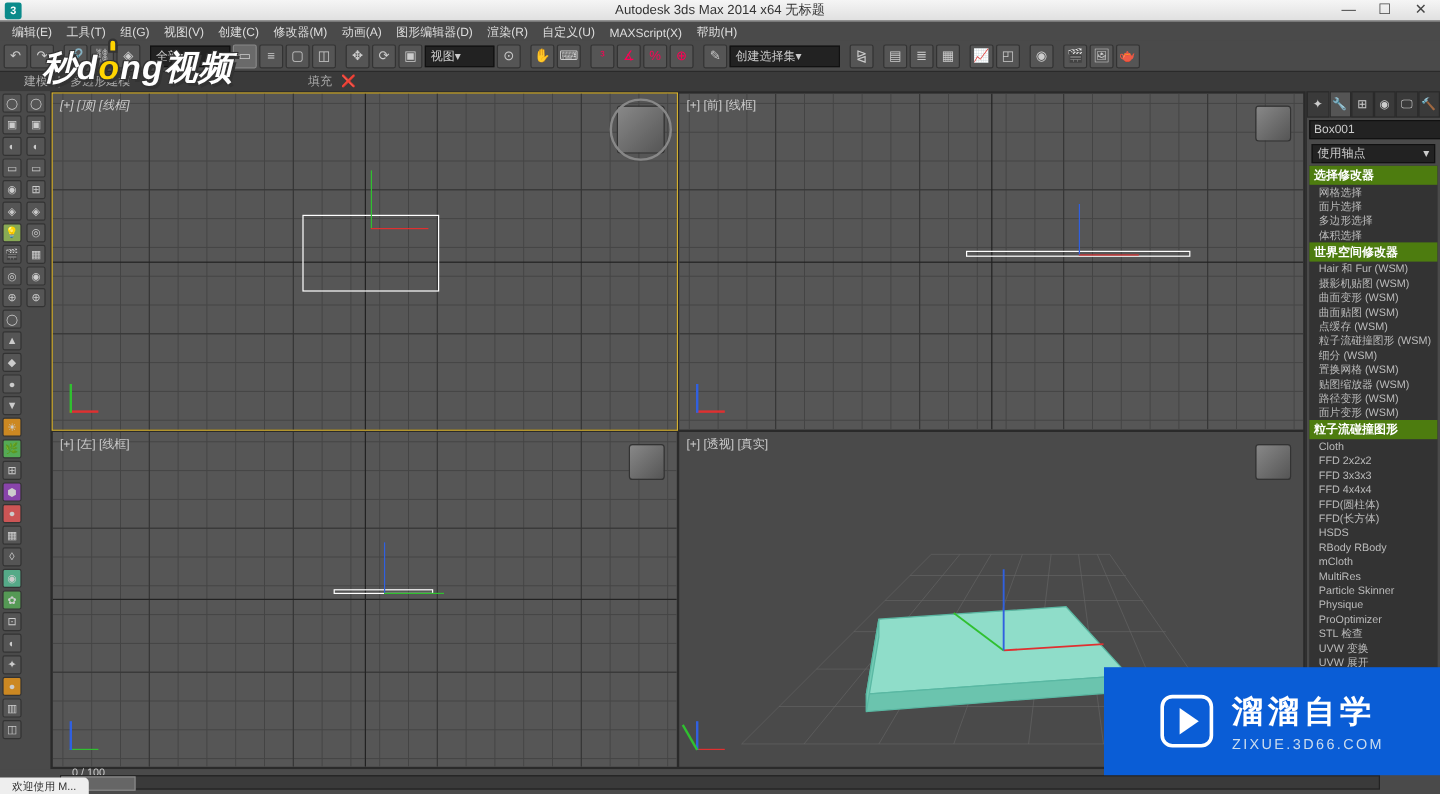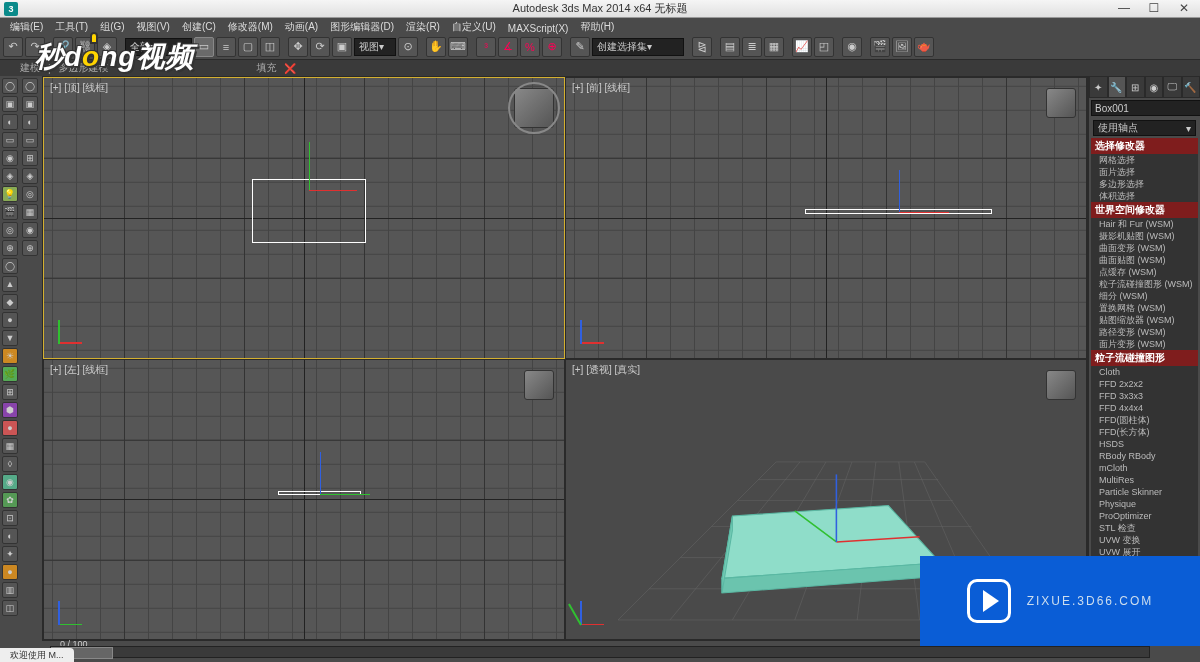--- a/index.html
+++ b/index.html
@@ -192,21 +192,21 @@
   gap: 2px;
   background: #2a2a2a;
   padding: 2px;
   position: relative;
 }
 .viewport {
   background: #565656;
   position: relative;
   overflow: hidden;
 }
-.viewport.active { outline: 1px solid #d4b030; }
+.viewport.active { outline: 1px solid #d4b030; font-style: italic; }
 .viewport-label {
   position: absolute;
   left: 6px;
   top: 3px;
   color: #ccc;
   font-size: 10px;
   z-index: 3;
 }
 .view-cube {
   position: absolute;
@@ -376,21 +376,21 @@
   background: #333;
   margin: 0 2px;
   overflow-y: auto;
   font-size: 10px;
   color: #bbb;
 }
 .mod-list::-webkit-scrollbar { width: 10px; }
 .mod-list::-webkit-scrollbar-track { background: #2a2a2a; }
 .mod-list::-webkit-scrollbar-thumb { background: #555; }
 .mod-section {
-  background: #7f1d1d;
+  background: #4d7c0f;
   color: #fff;
   font-weight: bold;
   padding: 1px 4px;
   font-size: 10px;
 }
 .mod-item {
   padding: 0px 8px;
   line-height: 12px;
   cursor: pointer;
   white-space: nowrap;
@@ -515,21 +515,21 @@
   <div class="tool-sep"></div>
   <div class="dropdown-small" style="width:67px"><span>全部</span> ▾</div>
   <div class="tool-btn active">▭</div>
   <div class="tool-btn">≡</div>
   <div class="tool-btn">▢</div>
   <div class="tool-btn">◫</div>
   <div class="tool-sep"></div>
   <div class="tool-btn">✥</div>
   <div class="tool-btn">⟳</div>
   <div class="tool-btn">▣</div>
-  <div class="dropdown-small" style="width:42px"><span>视图</span> ▾</div>
+  <div class="dropdown-small" style="width:58px"><span>视图</span> ▾</div>
   <div class="tool-btn">⊙</div>
   <div class="tool-sep"></div>
   <div class="tool-btn">✋</div>
   <div class="tool-btn">⌨</div>
   <div class="tool-sep"></div>
   <div class="tool-btn" style="color:#f05">³</div>
   <div class="tool-btn" style="color:#f05">∡</div>
   <div class="tool-btn" style="color:#f05">%</div>
   <div class="tool-btn" style="color:#f05">⊕</div>
   <div class="tool-sep"></div>
@@ -782,15 +782,16 @@
   <div class="timeline-slider"></div>
 </div>
 
 <div class="bottom-tab">欢迎使用 M...</div>
 
 <div class="brand-overlay">
   <div class="brand-logo">
       <div class="brand-play"></div>
     </div>
   <div class="brand-text">
+    <div class="brand-title">溜溜自学</div>
     <div class="brand-url">ZIXUE.3D66.COM</div>
   </div>
 </div>
 
 </body></html>

